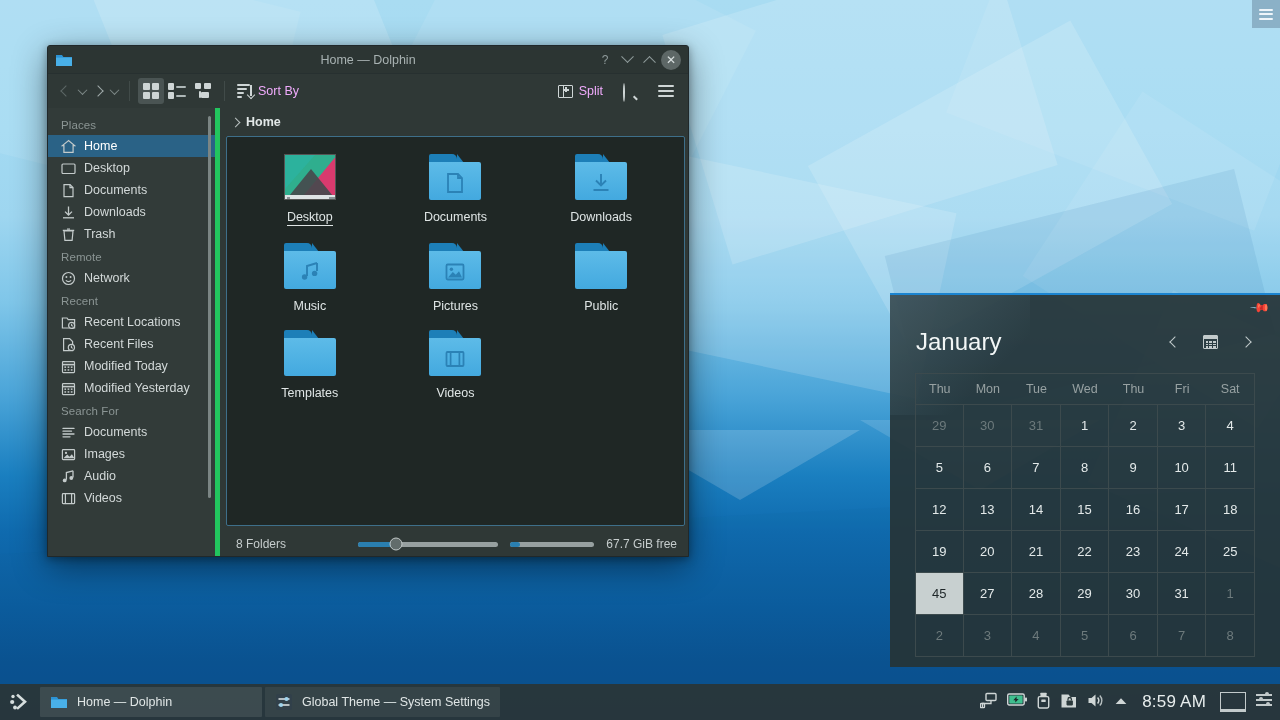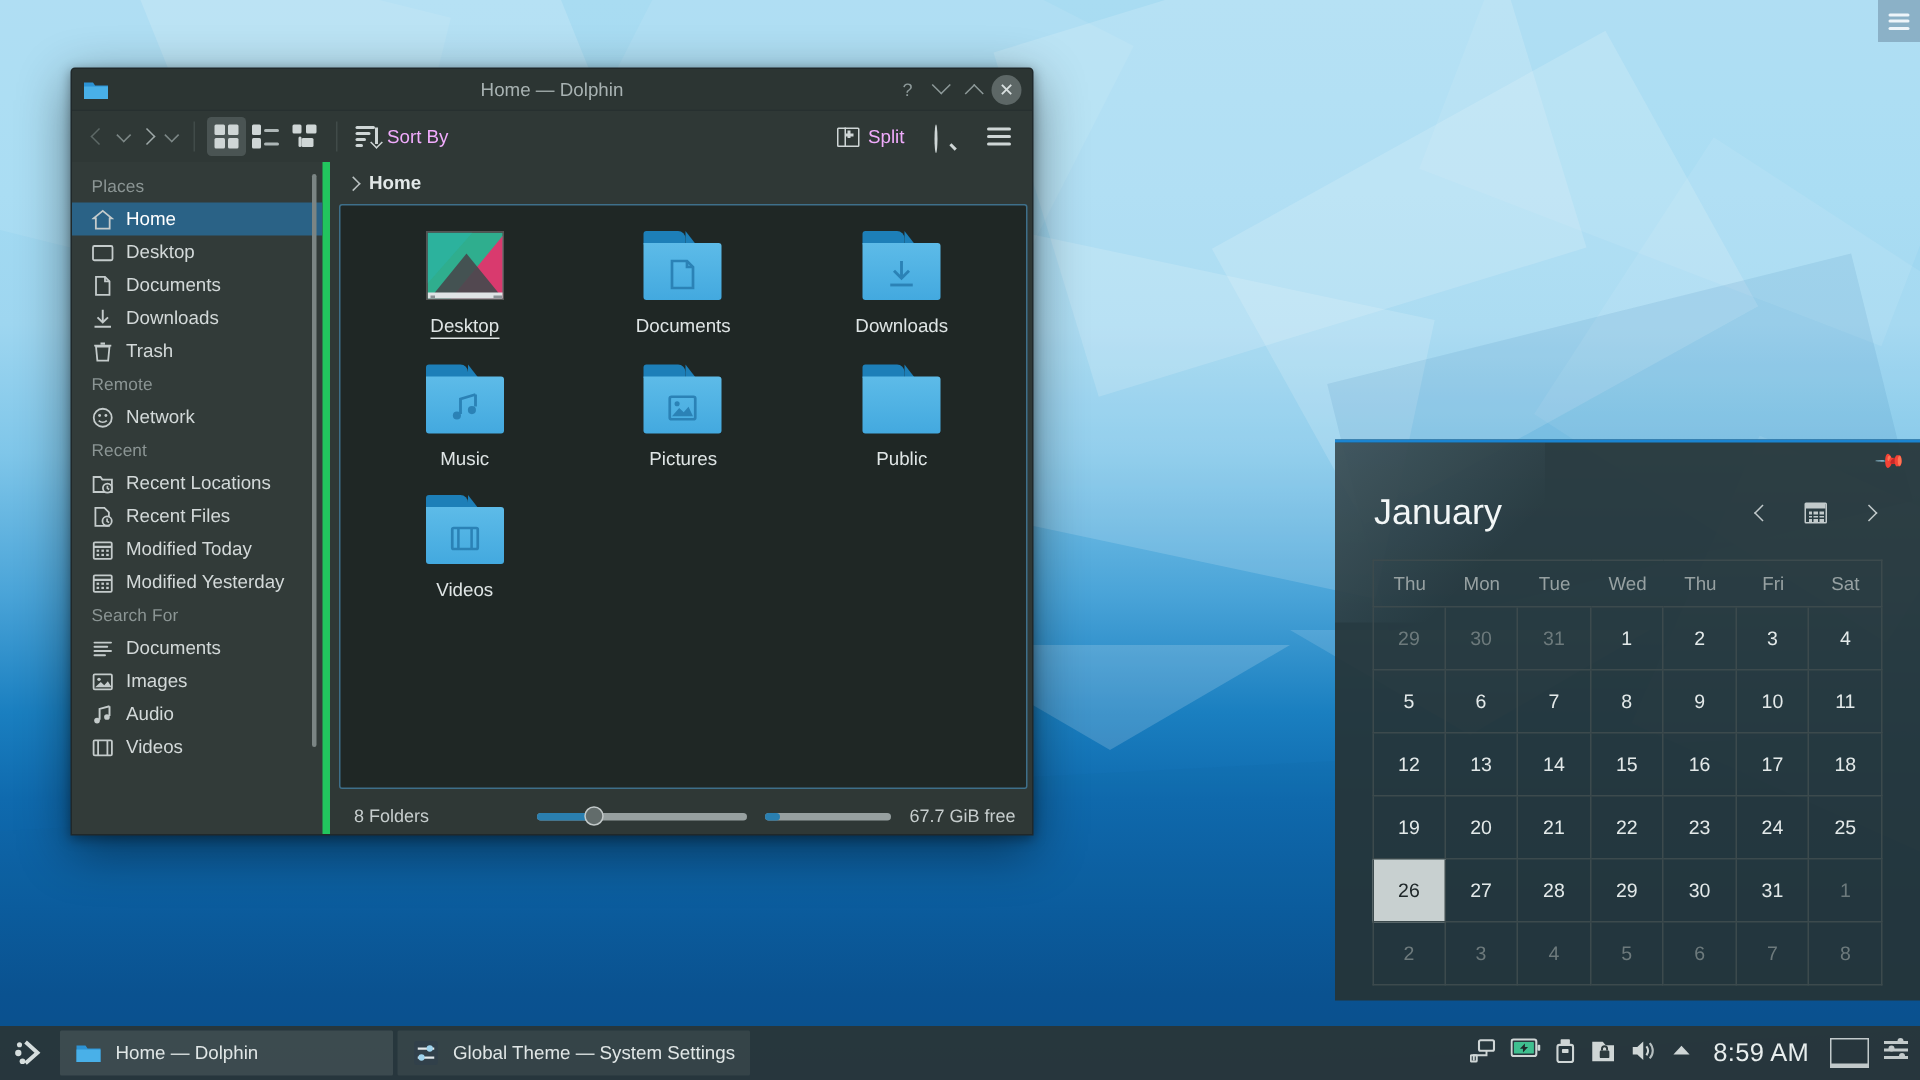--- a/index.html
+++ b/index.html
@@ -623,20 +623,29 @@
                   <div class="body"></div>
                 </div>
               </div>
               <div class="flabel">Public</div>
             </div>
             <div class="fitem">
               <div class="ficon">
                 <div class="folder">
                   <div class="tab"></div>
                   <div class="body"></div>
+                </div>
+              </div>
+              <div class="flabel">Templates</div>
+            </div>
+            <div class="fitem">
+              <div class="ficon">
+                <div class="folder">
+                  <div class="tab"></div>
+                  <div class="body"></div>
                   <div class="fglyph">
                     <svg viewBox="0 0 22 22" width="22" height="22">
                       <rect x="2.5" y="4" width="17" height="14" rx="1" fill="none" stroke="currentColor" stroke-width="1.8"></rect>
                       <path d="M6.6 4v14M15.4 4v14" stroke="currentColor" stroke-width="1.7"></path>
                     </svg>
                   </div>
                 </div>
               </div>
               <div class="flabel">Videos</div>
             </div>
@@ -730,21 +739,21 @@
         <div class="cal-row">
           <div class="cal-cell">19</div>
           <div class="cal-cell">20</div>
           <div class="cal-cell">21</div>
           <div class="cal-cell">22</div>
           <div class="cal-cell">23</div>
           <div class="cal-cell">24</div>
           <div class="cal-cell">25</div>
         </div>
         <div class="cal-row">
-          <div class="cal-cell today">26</div>
+          <div class="cal-cell today">45</div>
           <div class="cal-cell">27</div>
           <div class="cal-cell">28</div>
           <div class="cal-cell">29</div>
           <div class="cal-cell">30</div>
           <div class="cal-cell">31</div>
           <div class="cal-cell out">1</div>
         </div>
         <div class="cal-row">
           <div class="cal-cell out">2</div>
           <div class="cal-cell out">3</div>

